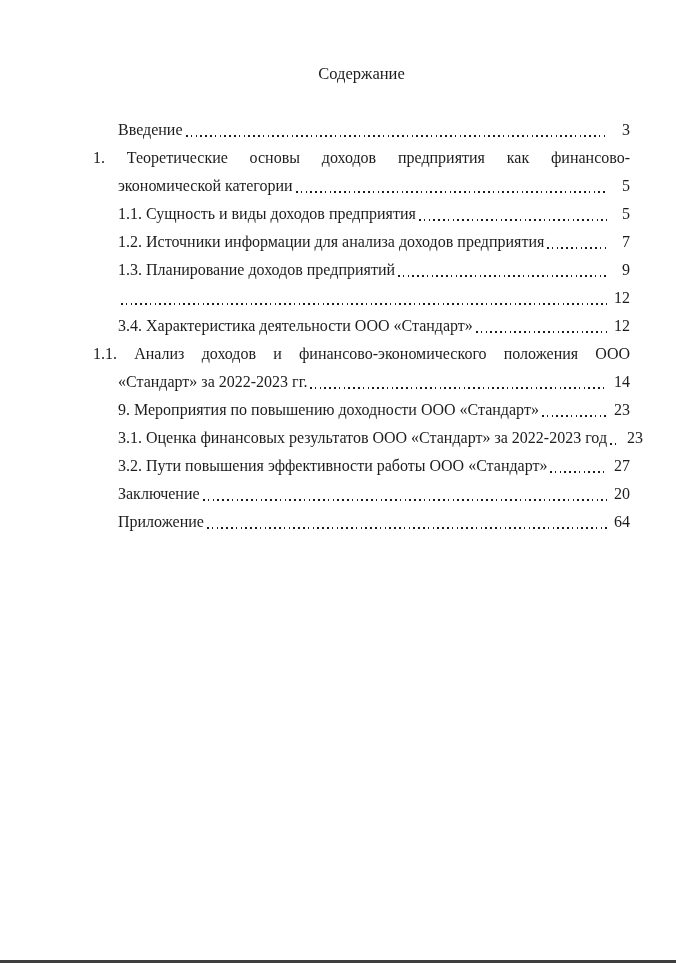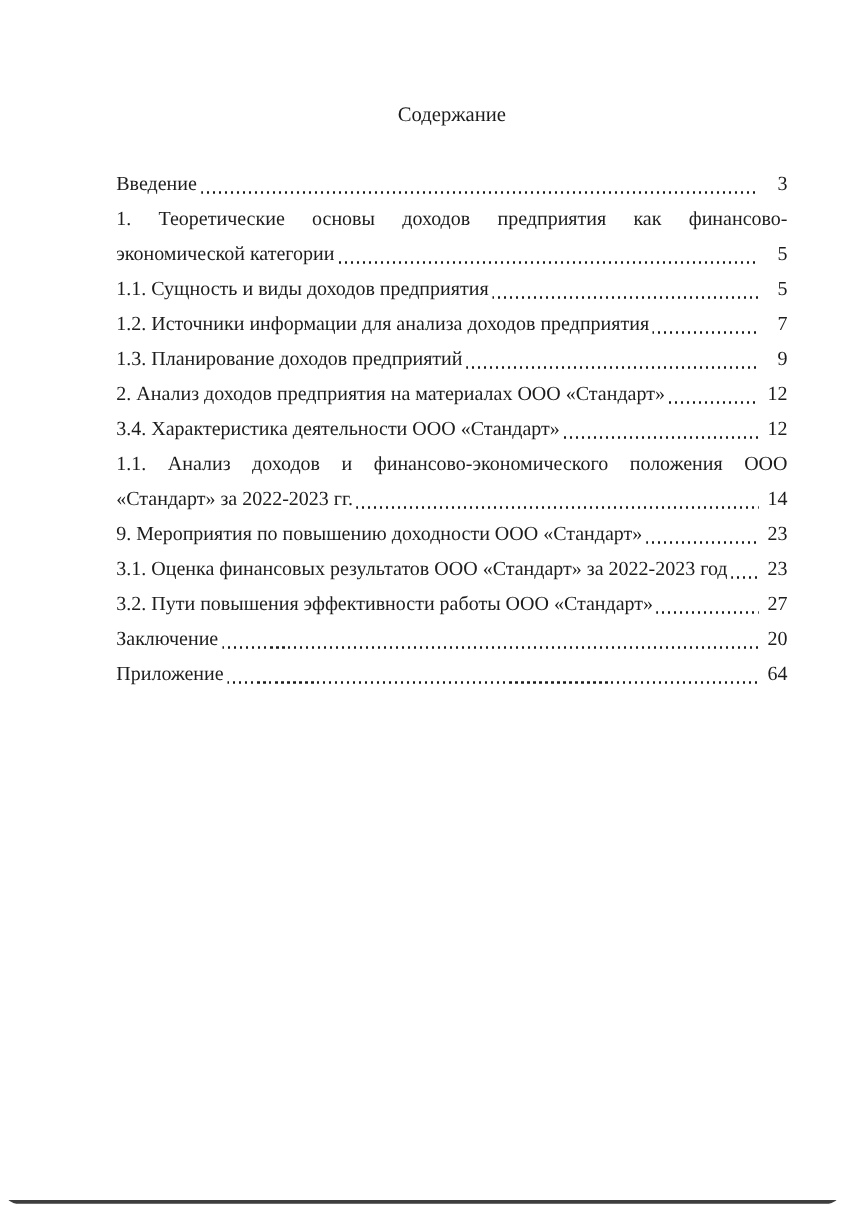--- a/index.html
+++ b/index.html
@@ -7,44 +7,44 @@
     padding: 0;
     background: #ffffff;
   }
   .page {
     position: relative;
     width: 676px;
     height: 964px;
     background: #ffffff;
     overflow: hidden;
     box-sizing: border-box;
-    padding: 78px 46px 0 93px;
+    padding: 60px 46px 0 93px;
     font-family: "Liberation Serif", "DejaVu Serif", serif;
     font-size: 16px;
     line-height: 28px;
     color: #1c1c1c;
-    border-radius: 18px;
   }
   .doc-title {
     margin: 0 0 28px 0;
     font-size: 16.5px;
     font-weight: normal;
     line-height: 28px;
     text-align: center;
   }
   .toc { }
   .toc-entry { }
   .wrap-line {
     text-align: justify;
     text-align-last: justify;
   }
   .leader-line {
     display: flex;
     flex-wrap: nowrap;
     align-items: stretch;
+    margin-left: 25px;
   }
   .leader-line .t {
     white-space: nowrap;
     flex: 0 0 auto;
   }
   .leader-line .dots {
     flex: 1 1 20px;
     min-width: 10px;
     align-self: flex-end;
     height: 2px;
@@ -118,21 +118,20 @@
     <div class="leader-line">
       <span class="t">1.3. Планирование доходов предприятий</span>
       <span class="dots"></span>
       <span class="p">9</span>
     </div>
   </div>
 
   <div class="toc-entry">
 
     <div class="leader-line">
-      <span class="t">2. Анализ доходов предприятия на материалах ООО «Стандарт»</span>
       <span class="dots"></span>
       <span class="p">12</span>
     </div>
   </div>
 
   <div class="toc-entry">
 
     <div class="leader-line">
       <span class="t">3.4. Характеристика деятельности ООО «Стандарт»</span>
       <span class="dots"></span>

